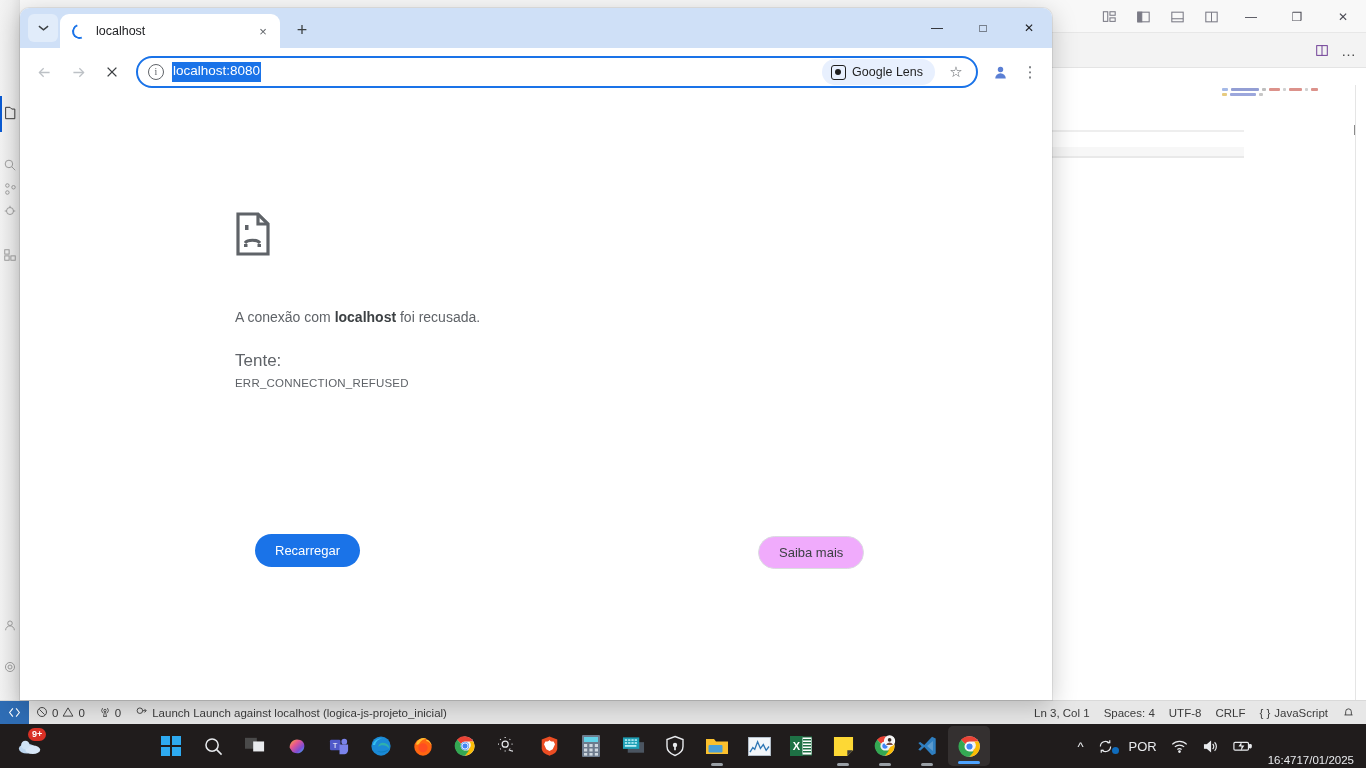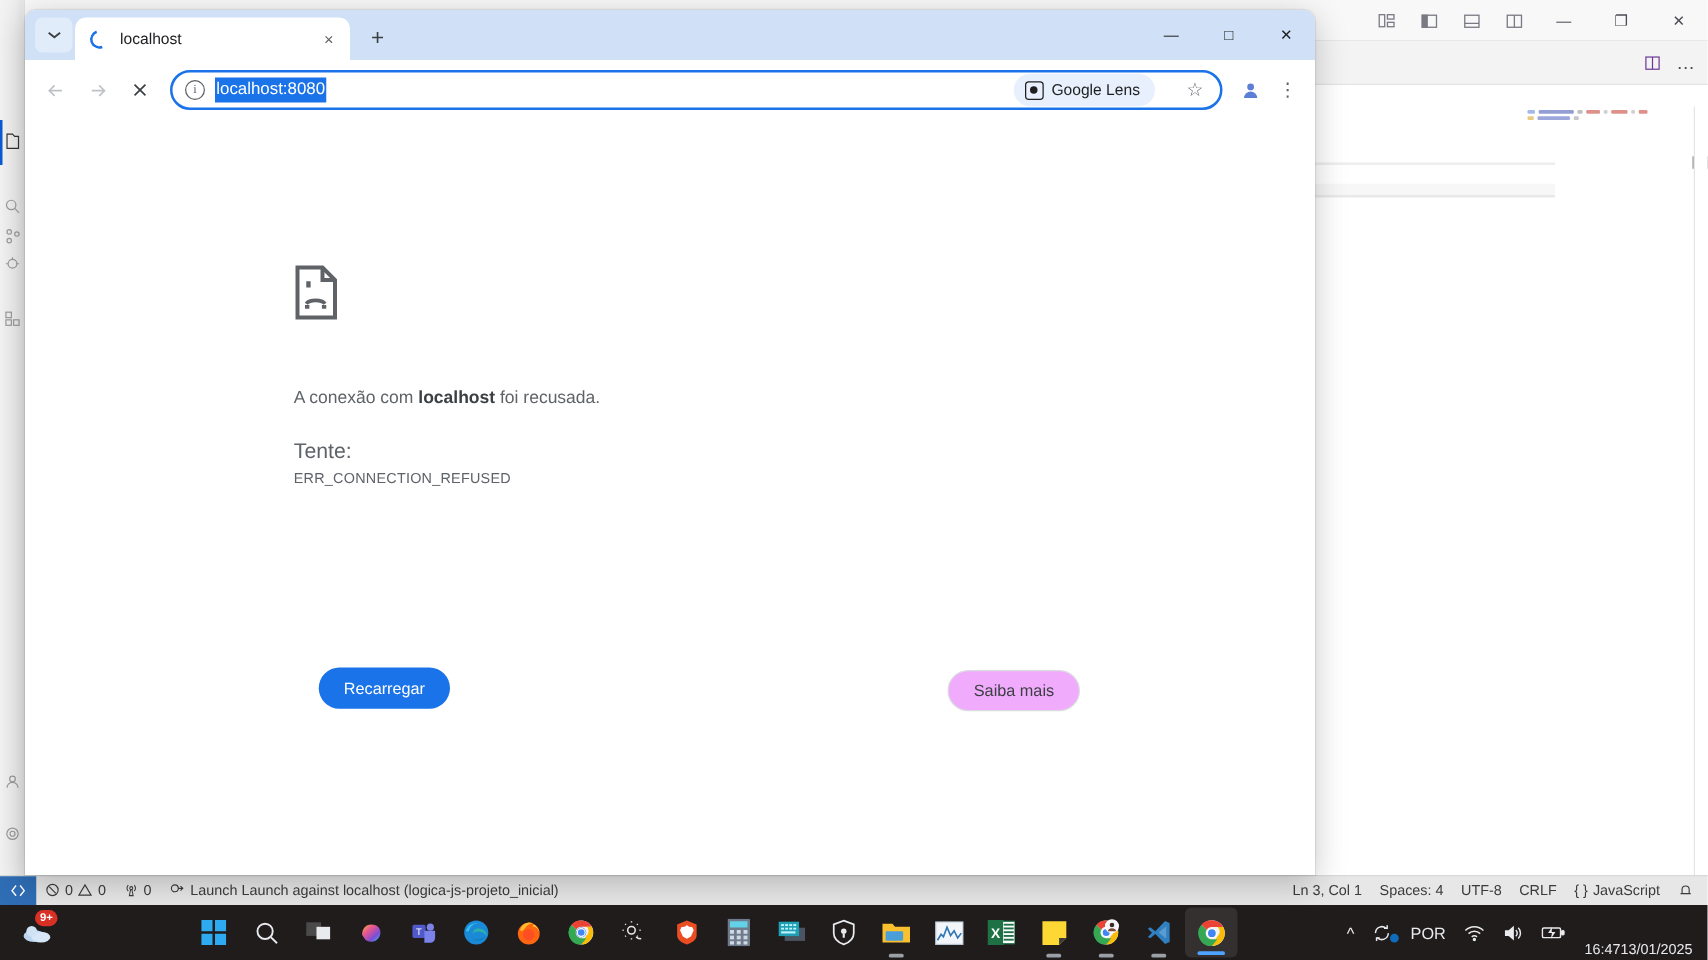--- a/index.html
+++ b/index.html
@@ -184,21 +184,21 @@
     width: 16px; height: 16px; border-radius: 50%;
     border: 1.3px solid #5f6368; color: #5f6368;
     font-size: 10px; line-height: 13px; text-align: center; font-family: "Liberation Serif", serif;
     flex: none;
   }
   .omni-url {
     font-size: 13.5px; color: #ffffff; background: #1a73e8;
     padding: 1px 1px 2px 1px; line-height: 1.25;
     white-space: nowrap;
   }
-  .omni-right { margin-left: auto; display: flex; align-items: center; gap: 18px; }
+  .omni-right { margin-left: auto; display: flex; align-items: center; gap: 7px; }
   .lens-chip {
     display: flex; align-items: center; gap: 6px;
     background: #e8f0fe; border-radius: 999px; height: 26px; padding: 0 12px 0 9px;
     font-size: 12.5px; color: #1f1f1f;
   }
   .lens-glyph {
     width: 15px; height: 15px; border-radius: 3px;
     border: 1.6px solid #1f1f1f; position: relative; flex: none;
   }
   .lens-glyph::after {
@@ -832,16 +832,16 @@
     </div>
     <div class="tray-btn">
       <svg width="20" height="14" viewBox="0 0 22 14" fill="none" stroke="#e8eaed" stroke-width="1.3">
         <rect x="1" y="3" width="16" height="8.5" rx="1.3"></rect>
         <rect x="18" y="5.5" width="2" height="3.5" rx="0.8" fill="#e8eaed"></rect>
         <path d="M9.5 2.2 6 7.5h3.4L8.5 12.4 12.5 6.5H9.2z" fill="#e8eaed" stroke="none"></path>
       </svg>
     </div>
     <div class="tray-clock">
       <span>16:47</span>
-      <span>13/01/2025</span>
+      <span>17/01/2025</span>
     </div>
   </div>
 </div>
 
 </body></html>

